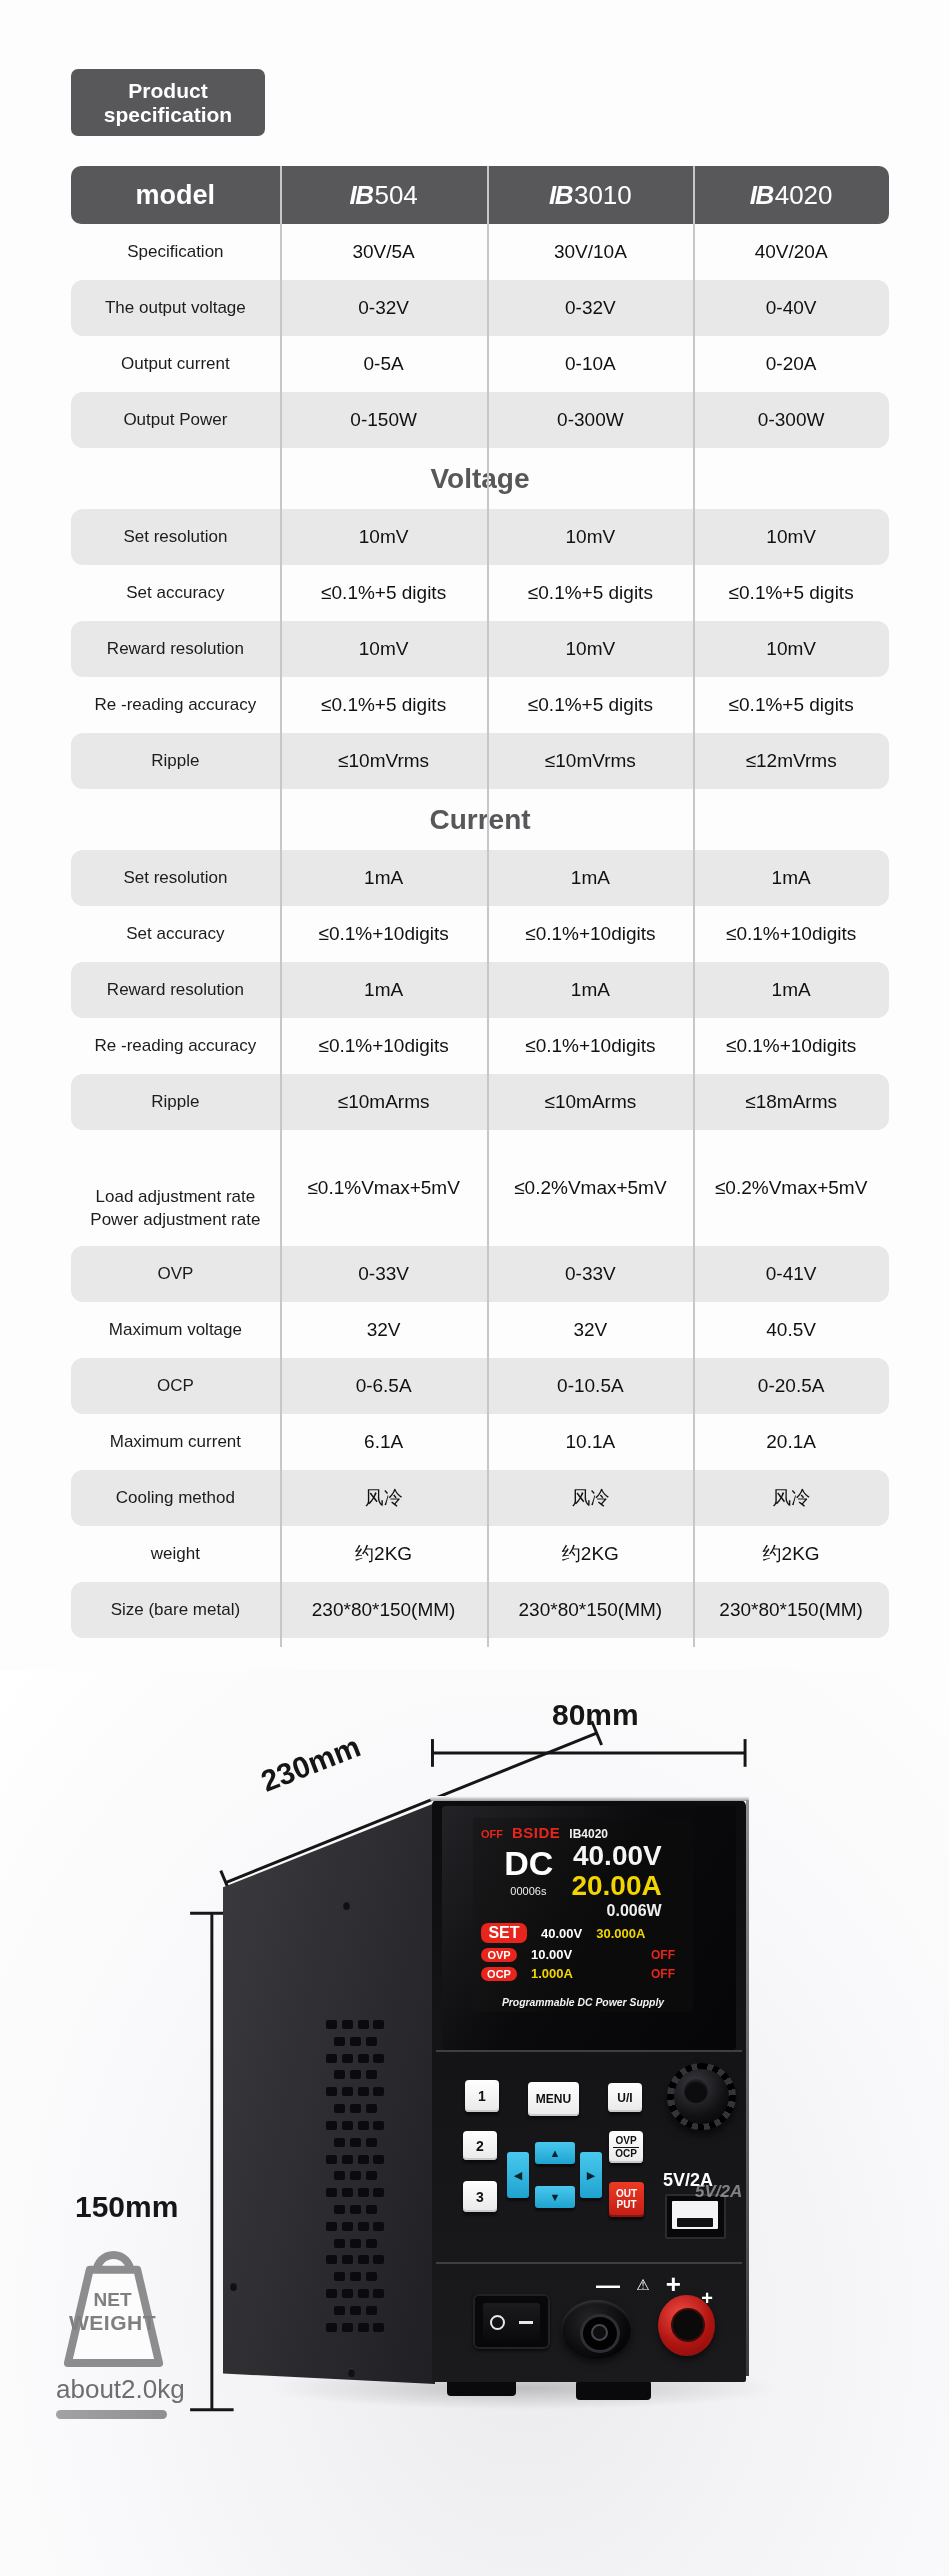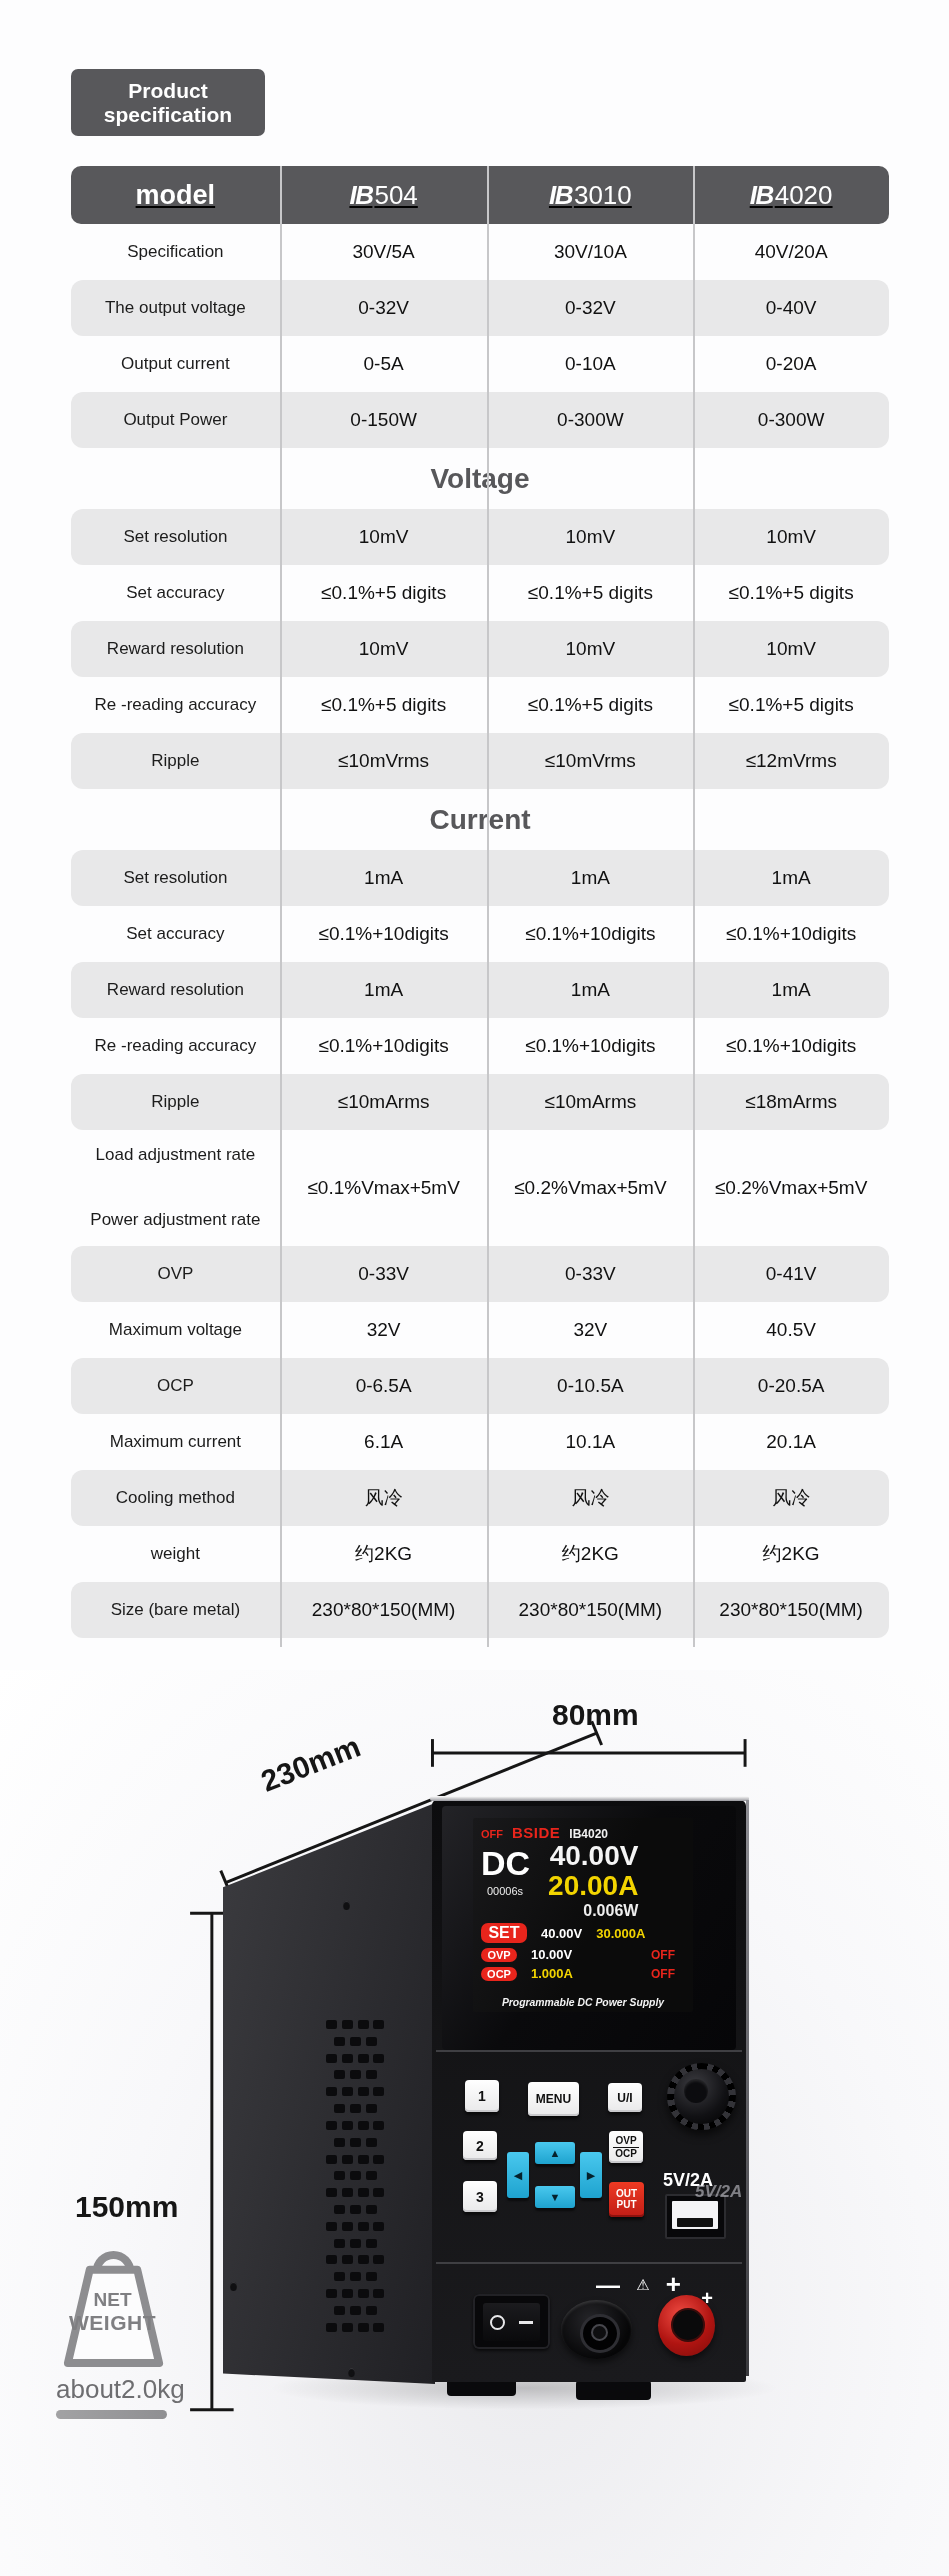--- a/index.html
+++ b/index.html
@@ -7,32 +7,32 @@
   .page{position:relative;width:950px;height:2576px;background:#fdfdfe;overflow:hidden;}
 
   
   .badge{position:absolute;left:71px;top:69px;width:194px;height:67px;background:#58585b;border-radius:7px;
     display:flex;flex-direction:column;align-items:center;justify-content:center;line-height:1.12;}
   .badge span{color:#fff;font-size:21px;font-weight:bold;}
 
   
   .spec-table{position:absolute;left:71px;top:166px;width:818px;}
   .t-sep{position:absolute;top:0;width:2px;background:#c7c7c9;z-index:3;}
-  .t-header{position:relative;display:flex;height:58px;background:#58585b;border-radius:10px;z-index:2;text-decoration:underline;}
+  .t-header{position:relative;display:flex;height:58px;background:#58585b;border-radius:10px;z-index:2;}
   .t-header .cell{display:flex;align-items:center;justify-content:center;color:#fff;}
   .t-header .h-label{font-size:27px;font-weight:bold;}
   .t-header .model-name{font-size:26px;}
   .t-header .logo{font-style:italic;font-weight:900;letter-spacing:-1.5px;margin-right:2px;}
   .t-row{position:relative;display:flex;height:56px;}
   .t-row.gray{background:#e8e8e9;border-radius:12px;}
   .t-row.tall{height:116px;}
   .t-row .cell{display:flex;align-items:center;justify-content:center;text-align:center;}
   .t-row .lbl{font-size:17px;color:#1c1c1c;line-height:1.35;flex-direction:column;}
   .t-row .lbl.two span{display:block;}
-  .t-row.tall .lbl{justify-content:space-between;padding:14px 0;box-sizing:border-box;}
+  .t-row.tall .lbl{justify-content:flex-end;padding:14px 0;box-sizing:border-box;}
   .t-row .val{font-size:19px;color:#111;white-space:nowrap;}
   .c0{width:209px;} .c1{width:208px;} .c2{width:206px;} .c3{width:196px;}
   .section-title{height:61px;display:flex;align-items:center;justify-content:center;
     font-size:28px;font-weight:bold;color:#57575a;position:relative;z-index:2;background:transparent;}
 
   
   .photo-bg{position:absolute;left:0;top:1670px;width:950px;height:906px;
     background:radial-gradient(ellipse at 55% 72%, #ebebee 0%, #f8f8fa 55%, #ffffff 100%);}
   .dim-label{position:absolute;font-size:30px;font-weight:bold;color:#161616;}
   .dim-label.depth{transform:rotate(-21.5deg);}
@@ -59,21 +59,21 @@
   .panel-line{position:absolute;left:4px;right:4px;height:2px;background:#3f3f43;}
 
   
   .screen{position:absolute;left:41px;top:18px;width:220px;height:194px;border-radius:2px;
     background:linear-gradient(115deg,#19191b 0%,#0b0b0b 55%);color:#fff;
     padding:6px 8px 4px 8px;box-sizing:border-box;display:flex;flex-direction:column;}
   .scr-top{display:flex;align-items:baseline;gap:9px;}
   .scr-off{color:#e8251c;font-size:11px;font-weight:bold;}
   .scr-brand{color:#e8251c;font-size:15px;font-weight:900;letter-spacing:0.5px;}
   .scr-model{color:#f2f2f2;font-size:12px;font-weight:bold;}
-  .scr-main{display:flex;justify-content:flex-start;margin-top:1px;gap:18px;}
+  .scr-main{display:flex;justify-content:center;margin-top:1px;gap:18px;}
   .scr-dc{font-size:34px;font-weight:900;line-height:1;margin-top:4px;}
   .scr-time{font-size:11px;color:#eee;margin-top:5px;margin-left:6px;}
   .scr-vals{text-align:right;line-height:1;}
   .scr-volt{font-size:28px;font-weight:900;color:#f5f5f5;}
   .scr-amp{font-size:28px;font-weight:900;color:#f2d400;margin-top:2px;}
   .scr-watt{font-size:16px;font-weight:bold;color:#eee;margin-top:3px;}
   .scr-row{display:flex;align-items:center;margin-top:4px;}
   .chip{background:#e8251c;color:#fff;font-weight:700;text-align:center;border-radius:7px;}
   .chip.set{font-size:16px;width:46px;padding:1px 0;}
   .chip.sm{font-size:11px;width:36px;padding:1px 0;}

